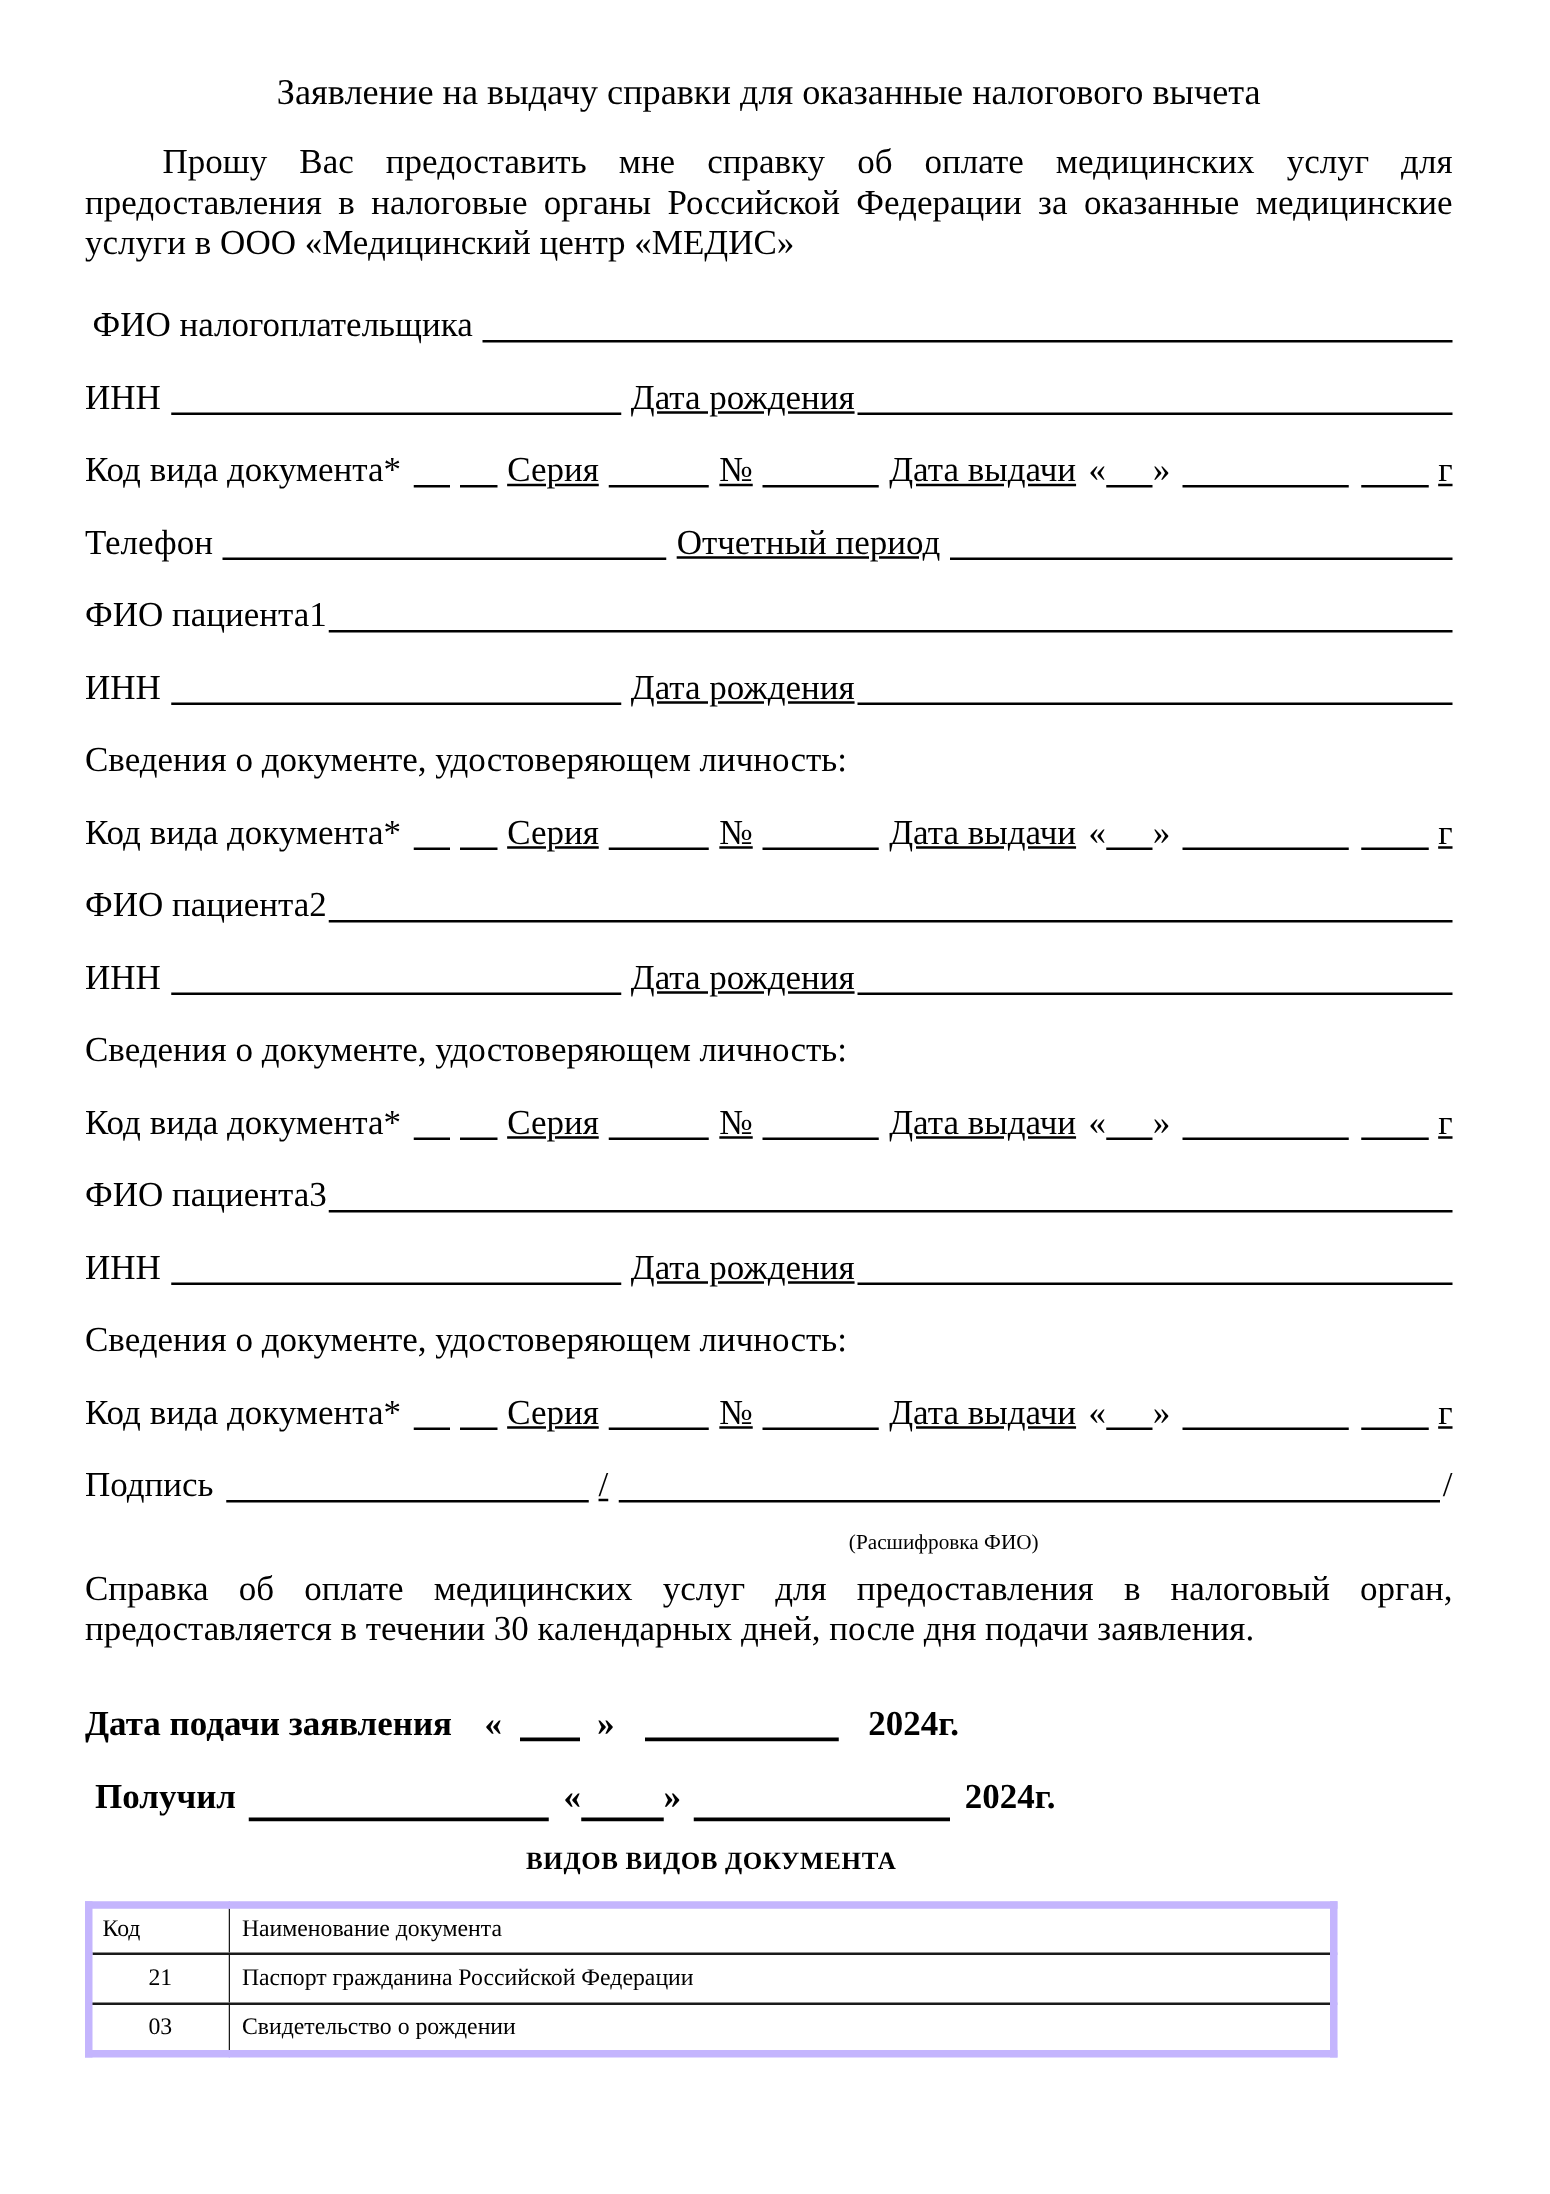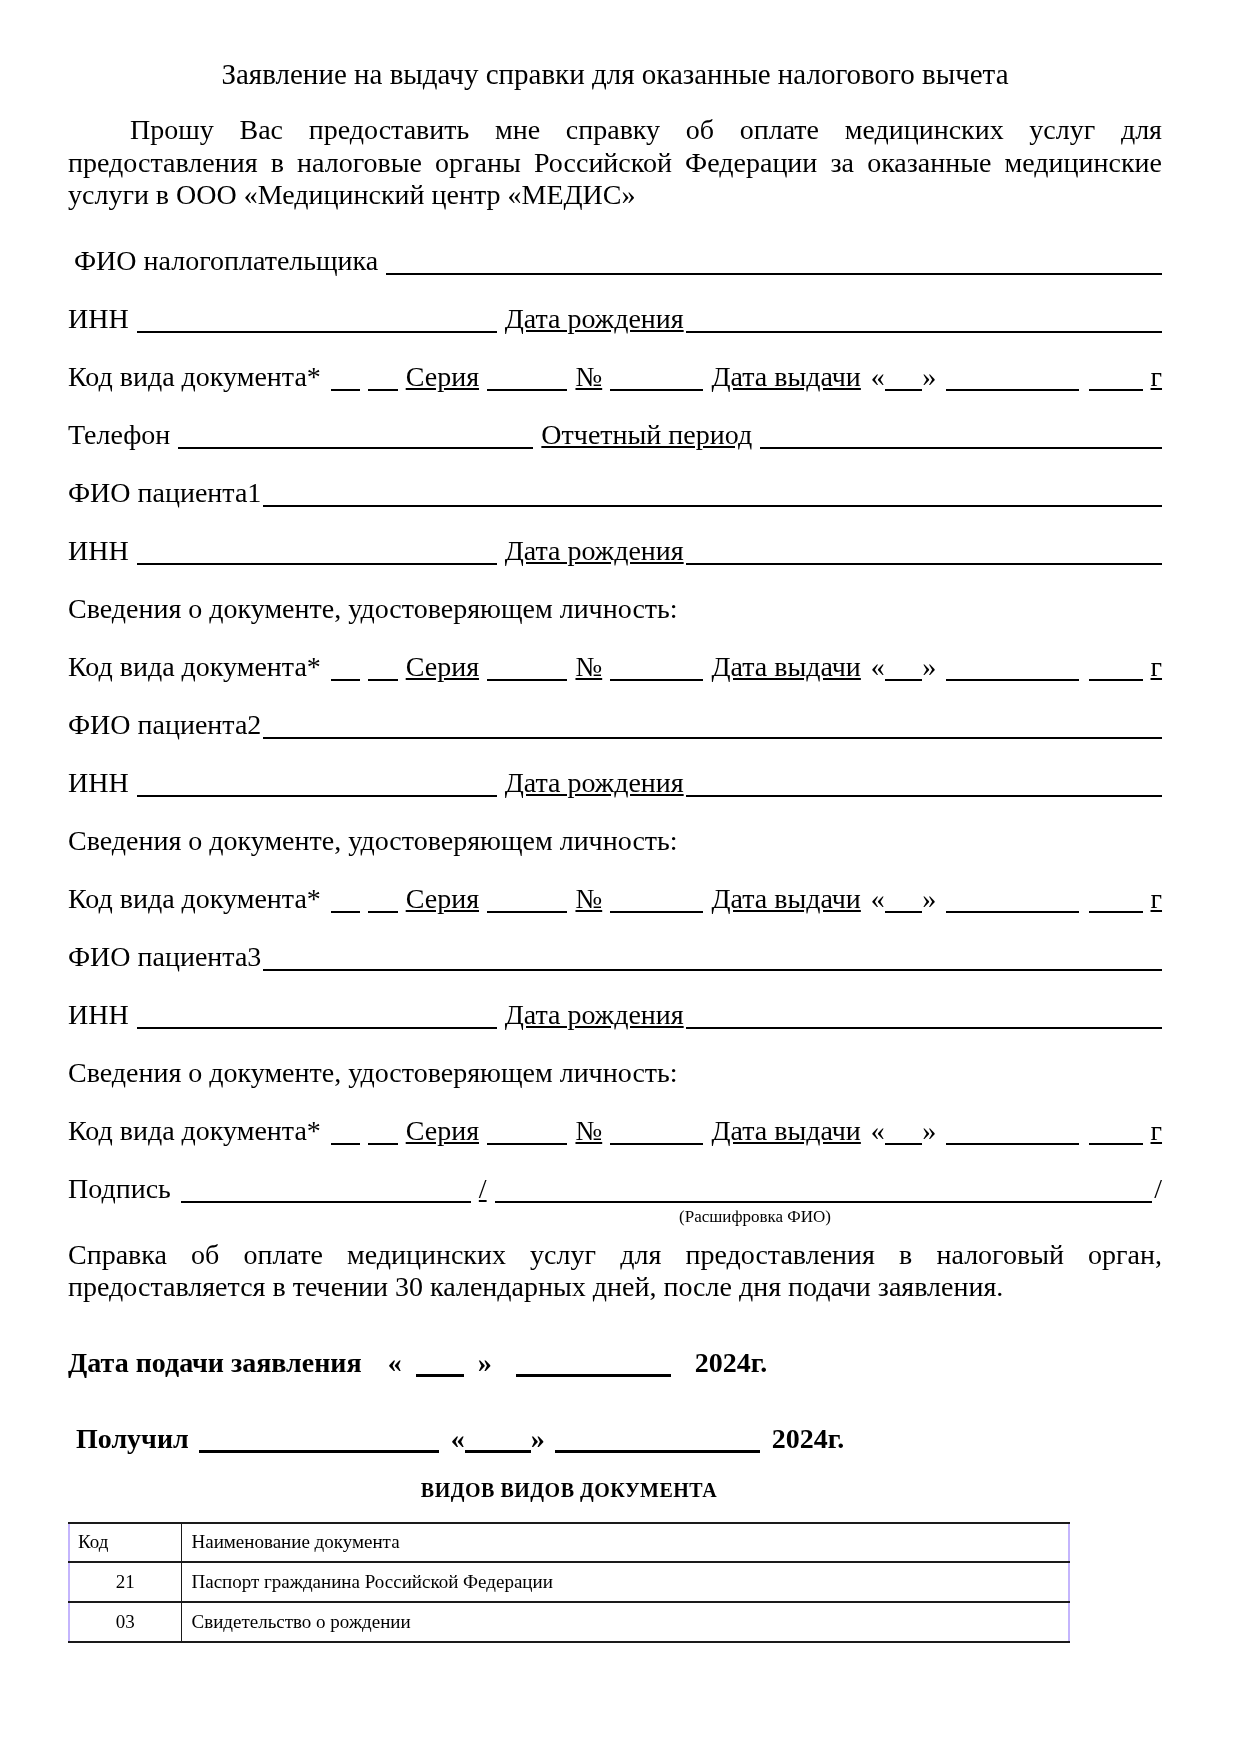--- a/index.html
+++ b/index.html
@@ -38,33 +38,33 @@
   .ml10 { margin-left: 10px; } .ml12 { margin-left: 12px; }
 
   .w30 { width: 30px; } .w38 { width: 38px; } .w48 { width: 48px; }
   .w55 { width: 55px; } .w66 { width: 66px; } .w82 { width: 82px; }
   .w95 { width: 95px; } .w135 { width: 135px; } .w155 { width: 155px; }
   .w205 { width: 205px; } .w240 { width: 240px; } .w290 { width: 290px; }
   .w355 { width: 355px; } .w360 { width: 360px; }
 
   .sig-caption {
     font-size: 17px; line-height: 20px;
-    margin: 4px 0 0 337px; width: 700px; text-align: center;
+    margin: 21px 0 0 337px; width: 700px; text-align: center;
   }
   .note { margin-top: 12px; }
   .date-line { margin-top: 44px; gap: 14px; }
-  .received-line { margin-top: 47px; padding-left: 8px; }
+  .received-line { margin-top: 29px; padding-left: 8px; align-items: flex-end; }
 
   .codes-title {
     margin-top: 26px; width: 1002px; text-align: center;
     font-size: 20px; font-weight: bold; letter-spacing: 0.5px;
   }
   table.codes {
     margin-top: 20px; width: 1002px;
-    border-collapse: collapse; border: 2px solid #c4b5fd;
+    border-collapse: collapse; border: 6px solid #c4b5fd;
     font-size: 19px;
   }
   table.codes th, table.codes td {
     border: 1px solid #1a1a1a; border-top: 2px solid #1a1a1a; border-bottom: 2px solid #1a1a1a;
     font-weight: normal; vertical-align: middle;
   }
   table.codes th { height: 39px; text-align: left; }
   table.codes td { height: 40px; }
   .col-code { width: 112px; padding-left: 8px; }
   td.col-code { text-align: center; padding-left: 0; }

